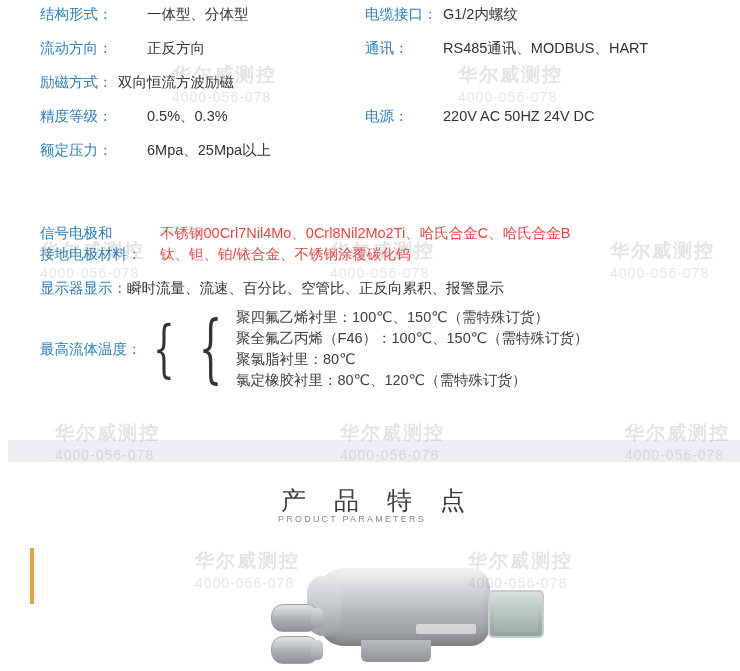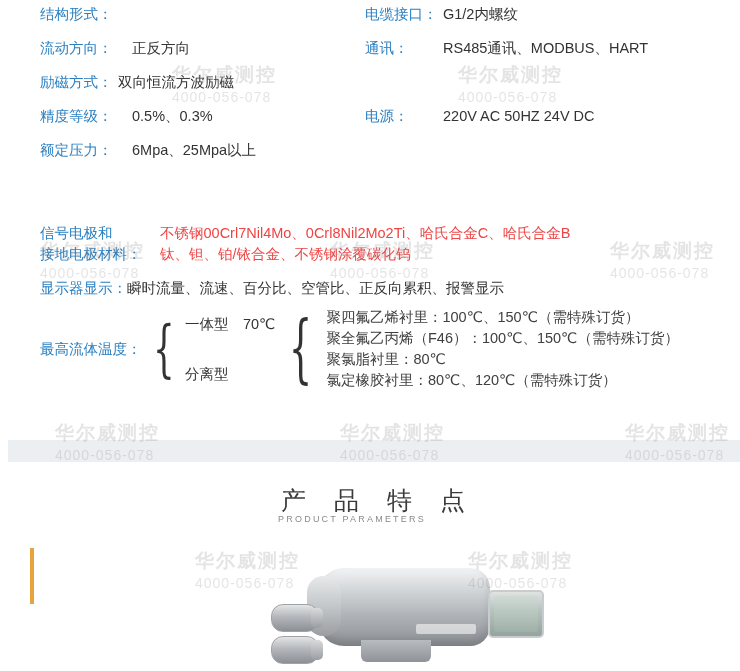--- a/index.html
+++ b/index.html
@@ -28,21 +28,21 @@
 
   .row{
     display:flex;
     align-items:flex-start;
     margin-bottom:14px;
   }
   .col{
     display:flex;
     align-items:flex-start;
   }
-  .col-left{width:325px;}
+  .col-left{width:325px;gap:15px;}
   .col-right{width:335px;}
 
   .lbl{
     color:#2a7fc1;
     font-size:14.5px;
     line-height:20px;
     white-space:nowrap;
   }
   .lbl-w1{width:92px;}
   .lbl-w2{width:78px;}
@@ -189,20 +189,21 @@
 </style>
 </head>
 <body>
 
 <div class="spec-panel">
   <div class="spec-grid">
 
     <div class="row">
       <div class="col col-left">
         <span class="lbl lbl-w1">结构形式：</span>
+        <span class="val">一体型、分体型</span>
       </div>
       <div class="col col-right">
         <span class="lbl lbl-w2">电缆接口：</span>
         <span class="val">G1/2内螺纹</span>
       </div>
     </div>
 
     <div class="row">
       <div class="col col-left">
         <span class="lbl lbl-w1">流动方向：</span>
@@ -248,29 +249,20 @@
     </div>
 
     <div class="disp-row" style="margin-top:6px">
       <span class="disp-lbl">显示器显示：</span>
       <span class="disp-val">瞬时流量、流速、百分比、空管比、正反向累积、报警显示</span>
     </div>
 
     <div class="temp-block">
       <span class="temp-lbl">最高流体温度：</span>
       <span class="brace">{</span>
-      <div class="temp-branches">
-        <div class="tb-row">
-          <span class="tb-name">一体型</span>
-          <span class="tb-val">70℃</span>
-        </div>
-        <div class="tb-row" style="margin-top:28px">
-          <span class="tb-name">分离型</span>
-        </div>
-      </div>
       <span class="brace-sm">{</span>
       <div class="sub-lines">
         <span class="sub-line">聚四氟乙烯衬里：100℃、150℃（需特殊订货）</span>
         <span class="sub-line">聚全氟乙丙烯（F46）：100℃、150℃（需特殊订货）</span>
         <span class="sub-line">聚氯脂衬里：80℃</span>
         <span class="sub-line">氯定橡胶衬里：80℃、120℃（需特殊订货）</span>
       </div>
     </div>
 
   </div>

